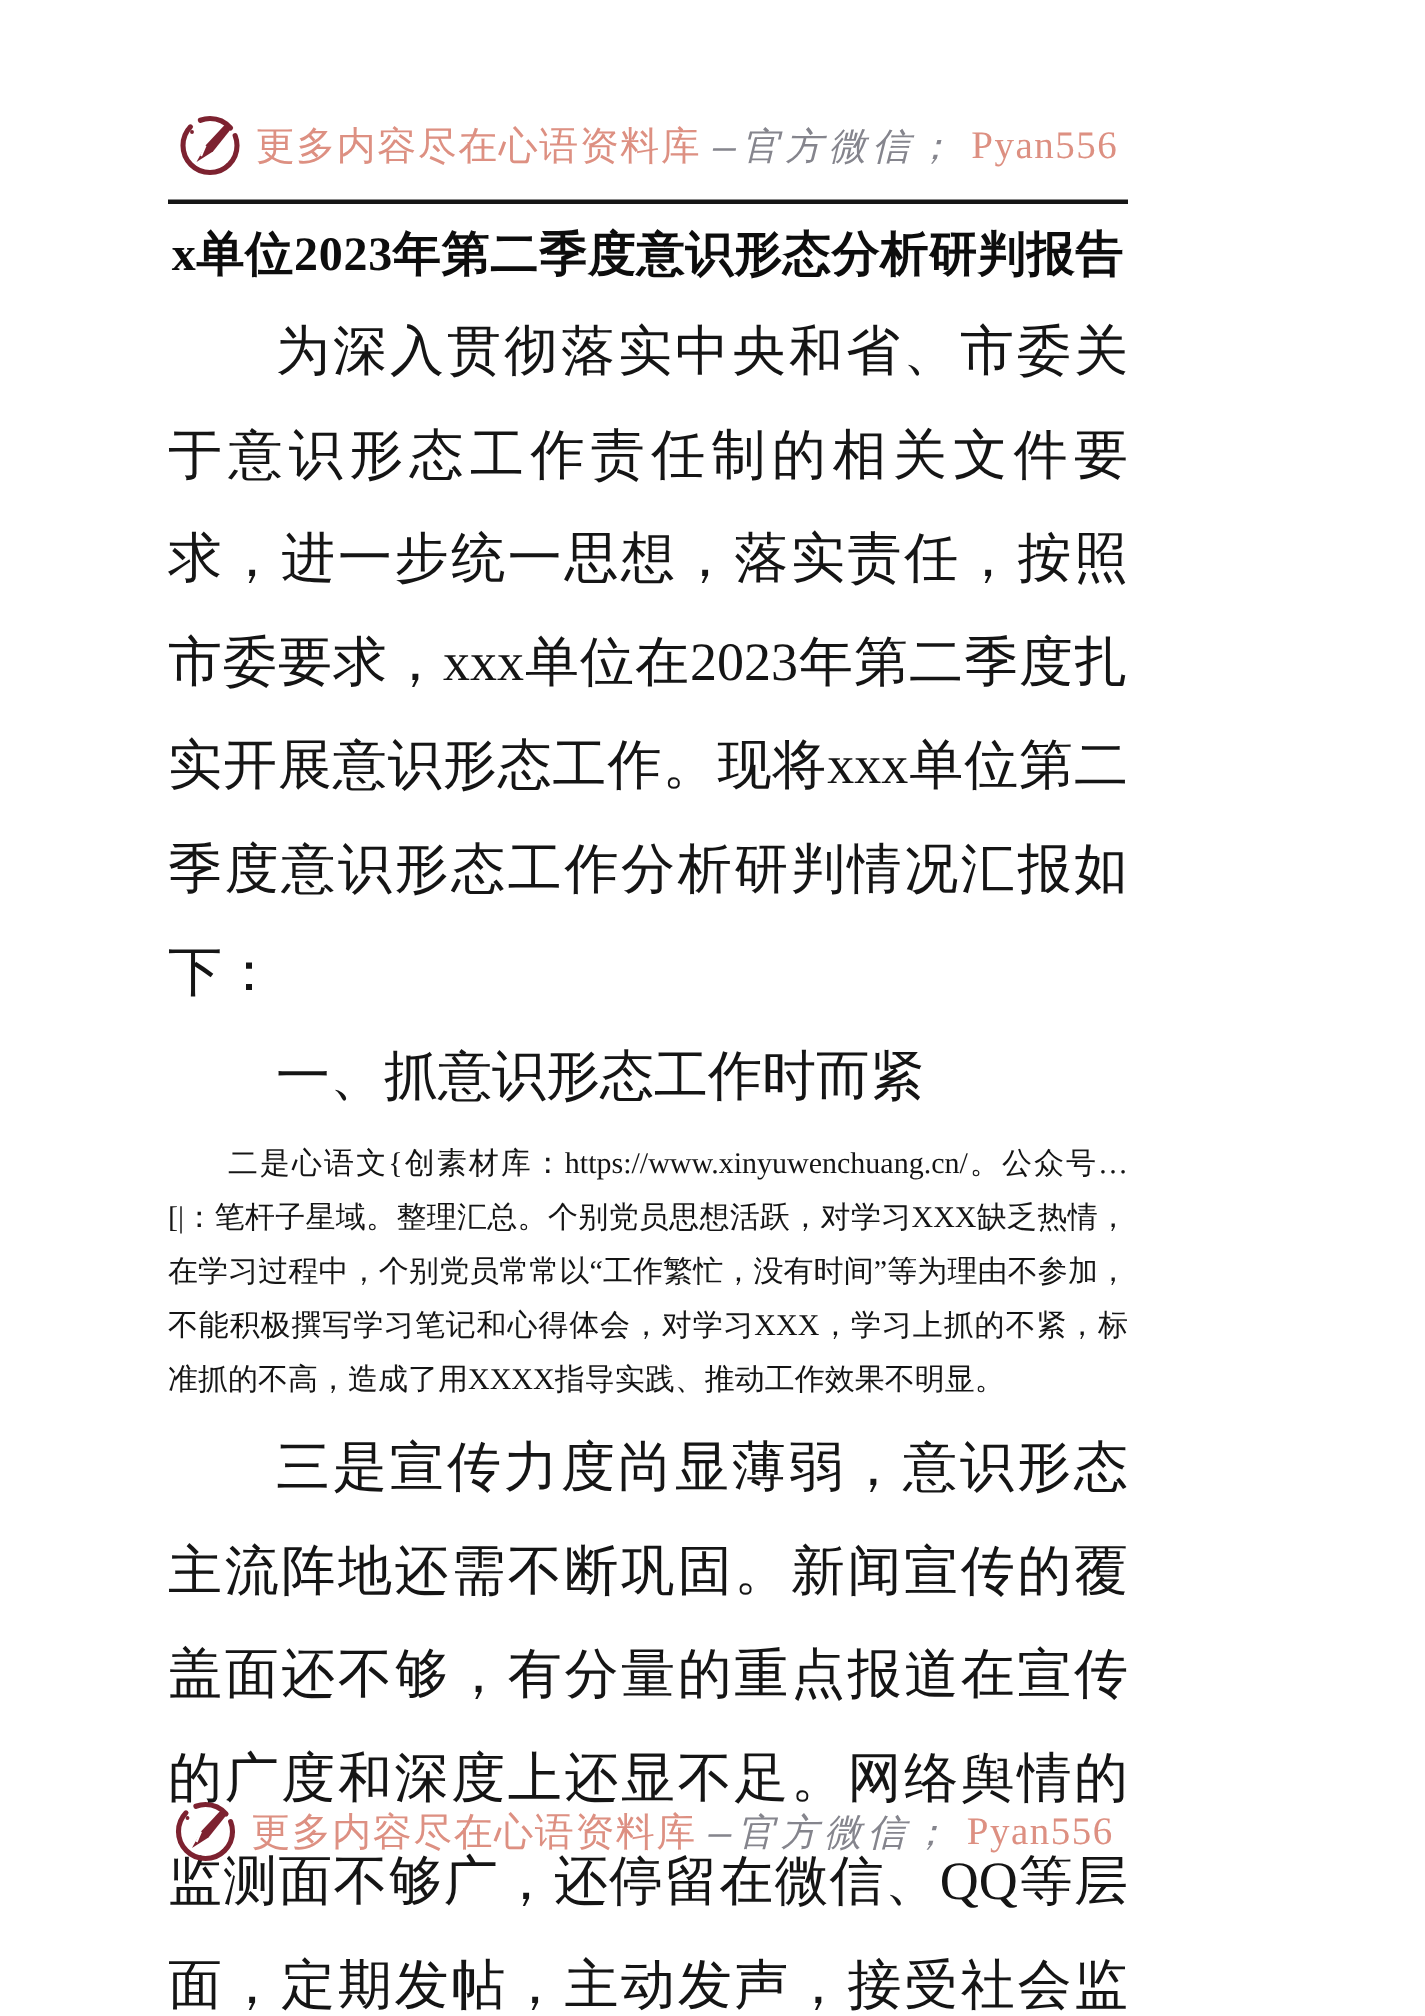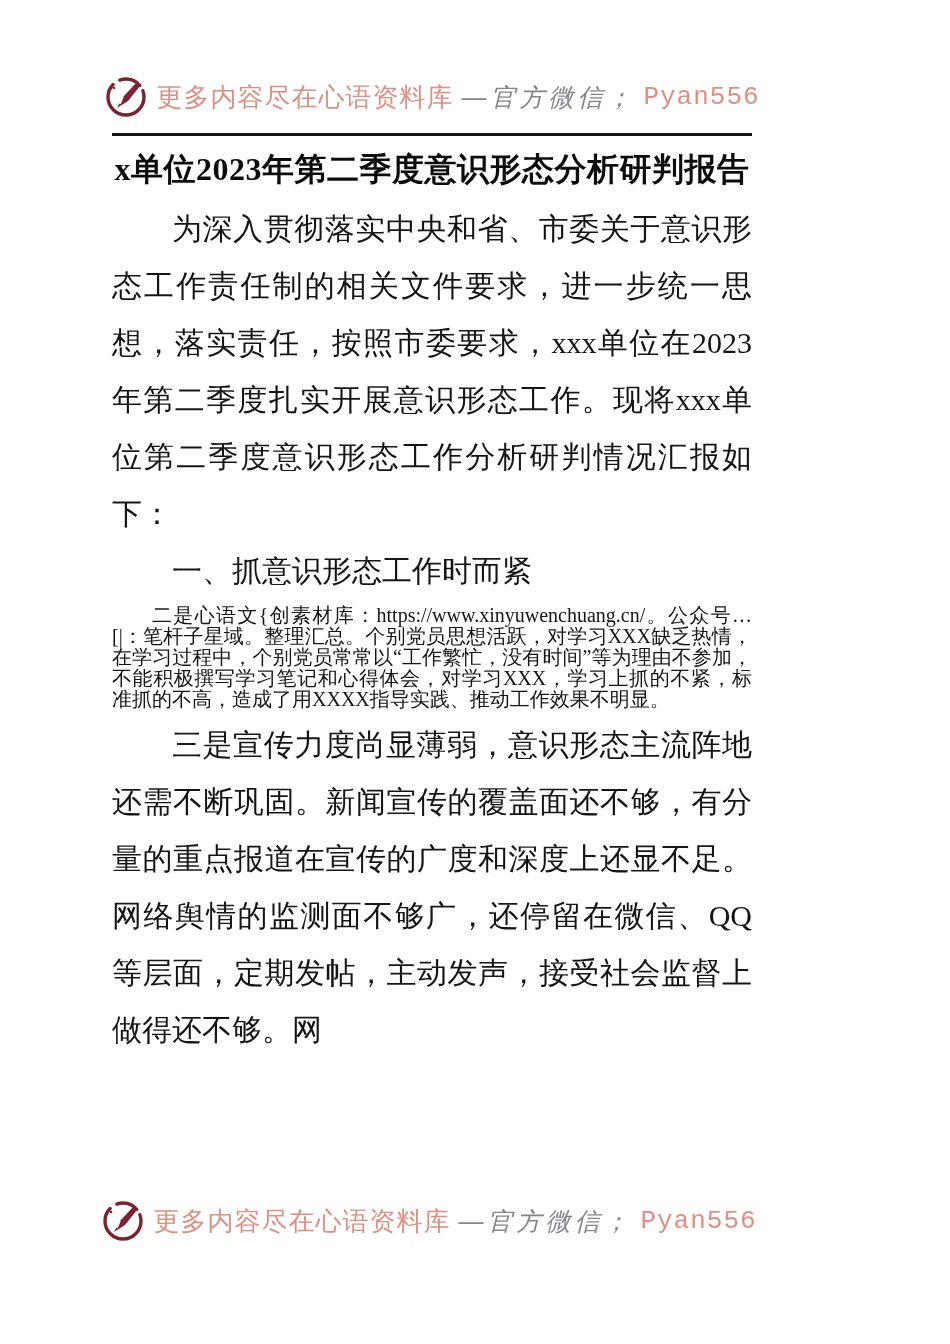--- a/index.html
+++ b/index.html
@@ -37,48 +37,48 @@
   .brand-text, .account-text {
     color: #dd9082;
     font-size: 26px;
     letter-spacing: 1px;
   }
   .wechat-label {
     color: #85858d;
     font-size: 25px;
     font-style: italic;
     letter-spacing: 4px;
-    font-family: Liberation Sans, sans-serif;
+    font-family: Liberation Mono, monospace;
   }
-  .account-text { font-family: Liberation Mono, monospace; }
+  .account-text { font-family: Liberation Serif, serif; }
   .rule {
     border-bottom: 3px solid #161616;
     margin-top: 13px;
   }
   .doc-title {
     font-size: 32px;
     font-weight: bold;
     text-align: center;
     margin: 12px 0 8px 0;
     white-space: nowrap;
     color: #0d0d0d;
     letter-spacing: 0.5px;
   }
   .para {
-    font-size: 30px;
-    line-height: 57px;
+    font-size: 36px;
+    line-height: 69px;
     text-align: justify;
     text-justify: inter-character;
     text-indent: 2em;
     margin: 0;
     color: #151515;
   }
   .para.small {
     font-size: 20px;
-    line-height: 21px;
+    line-height: 36px;
     margin: 6px 0;
   }
 </style>
 </head>
 <body>
 
 <div class="page">
 
   <div class="watermark header">
     <span class="logo-badge">

